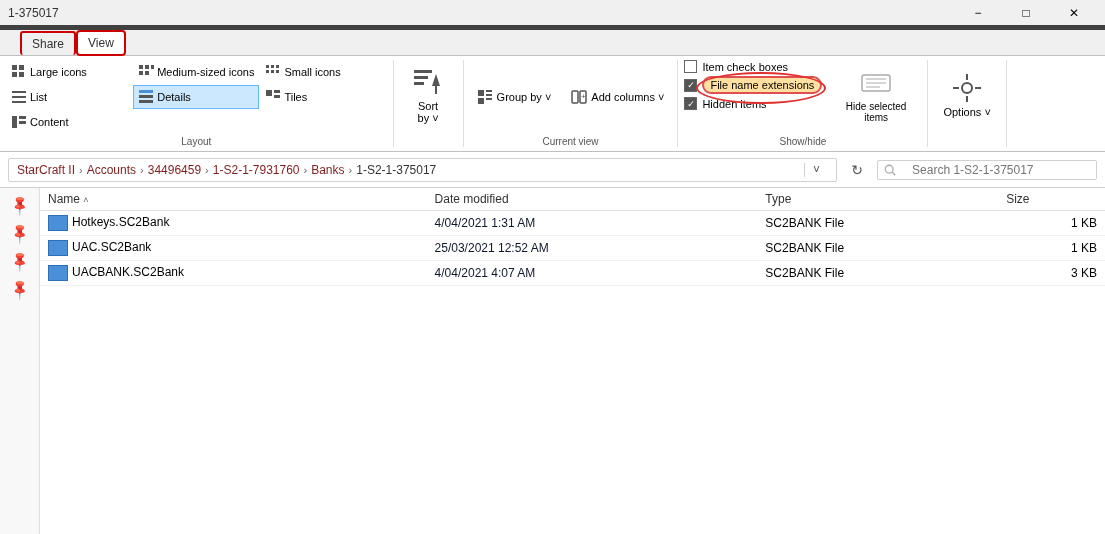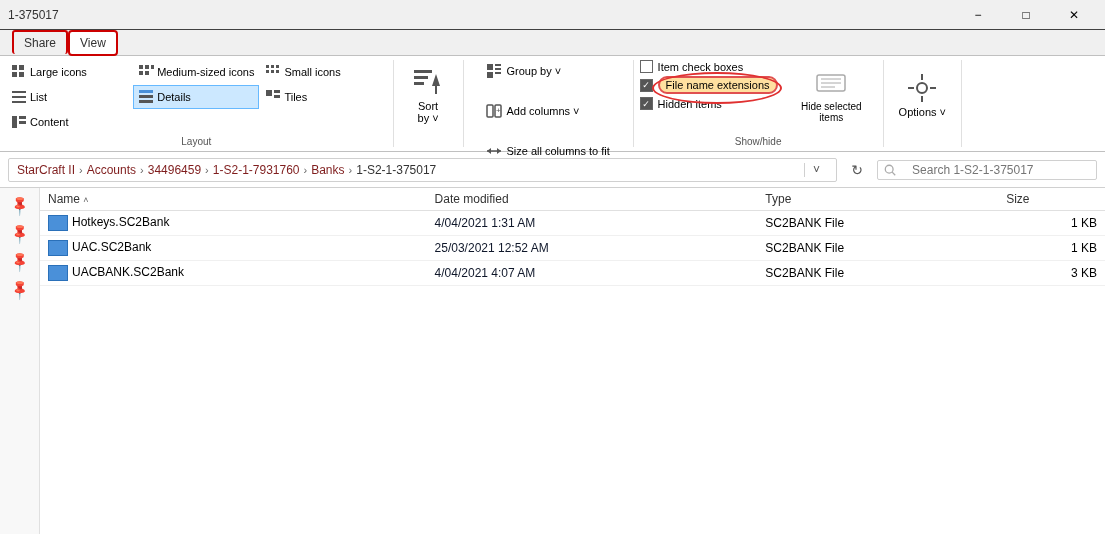--- a/index.html
+++ b/index.html
@@ -6,37 +6,37 @@
     body { font-family: 'Segoe UI', Arial, sans-serif; font-size: 12px; background: #f0f0f0; width: 1105px; height: 534px; overflow: hidden; }
 
     
     .title-bar {
       background: #f0f0f0;
       height: 30px;
       display: flex;
       align-items: center;
       justify-content: space-between;
       padding: 0 8px;
-      border-bottom: 1px solid #404040;
+      border-bottom: 5px solid #404040;
     }
     .title-bar-title { font-size: 12px; color: #333; }
     .title-bar-controls { display: flex; gap: 2px; }
     .title-btn {
       width: 46px; height: 30px;
       border: none; background: transparent;
       font-size: 12px; cursor: pointer;
       display: flex; align-items: center; justify-content: center;
     }
 
     
     .ribbon-tabs {
       background: #f0f0f0;
       display: flex;
-      align-items: flex-start;
-      padding: 0 12px;
+      align-items: center;
+      padding: 0 20px;
       border-bottom: 1px solid #c0c0c0;
       height: 26px;
     }
     .ribbon-tab {
       padding: 4px 10px;
       font-size: 12px;
       cursor: pointer;
       border: 1px solid transparent;
       border-bottom: none;
       color: #333;
@@ -114,22 +114,21 @@
       background: transparent;
       cursor: pointer;
       font-size: 11px;
       height: 70px;
     }
 
     
     .current-view-group { min-width: 170px; }
     .cv-items {
       display: flex;
-      flex-direction: column;
-      gap: 18px;
+      gap: 6px;
       flex: 1;
     }
     .cv-btn {
       display: flex;
       align-items: center;
       gap: 4px;
       padding: 2px 6px;
       border: 1px solid transparent;
       background: transparent;
       cursor: pointer;
@@ -449,28 +448,20 @@
           </svg>
         Group by ˅
       </button>
       <button class="cv-btn">
         <svg class="icon" viewBox="0 0 16 16">
             <rect x="1" y="2" width="6" height="12" rx="1" fill="none" stroke="#555" stroke-width="1.5"></rect>
             <rect x="9" y="2" width="6" height="12" rx="1" fill="none" stroke="#555" stroke-width="1.5"></rect>
             <text x="10" y="10" font-size="8" fill="#555">+</text>
           </svg>
         Add columns ˅
-      </button>
-      <button class="cv-btn">
-        <svg class="icon" viewBox="0 0 16 16">
-            <line x1="1" y1="8" x2="15" y2="8" stroke="#555" stroke-width="1.5"></line>
-            <polygon points="1,8 5,5 5,11" fill="#555"></polygon>
-            <polygon points="15,8 11,5 11,11" fill="#555"></polygon>
-          </svg>
-        Size all columns to fit
       </button>
     </div>
     <span class="ribbon-group-label">Current view</span>
   </div>
 
   <div class="ribbon-group showhide-group">
     <div style="display:flex; flex:1; width:100%; gap:4px;">
       <div class="sh-left">
 
         <label class="sh-item" style="cursor:pointer;">

